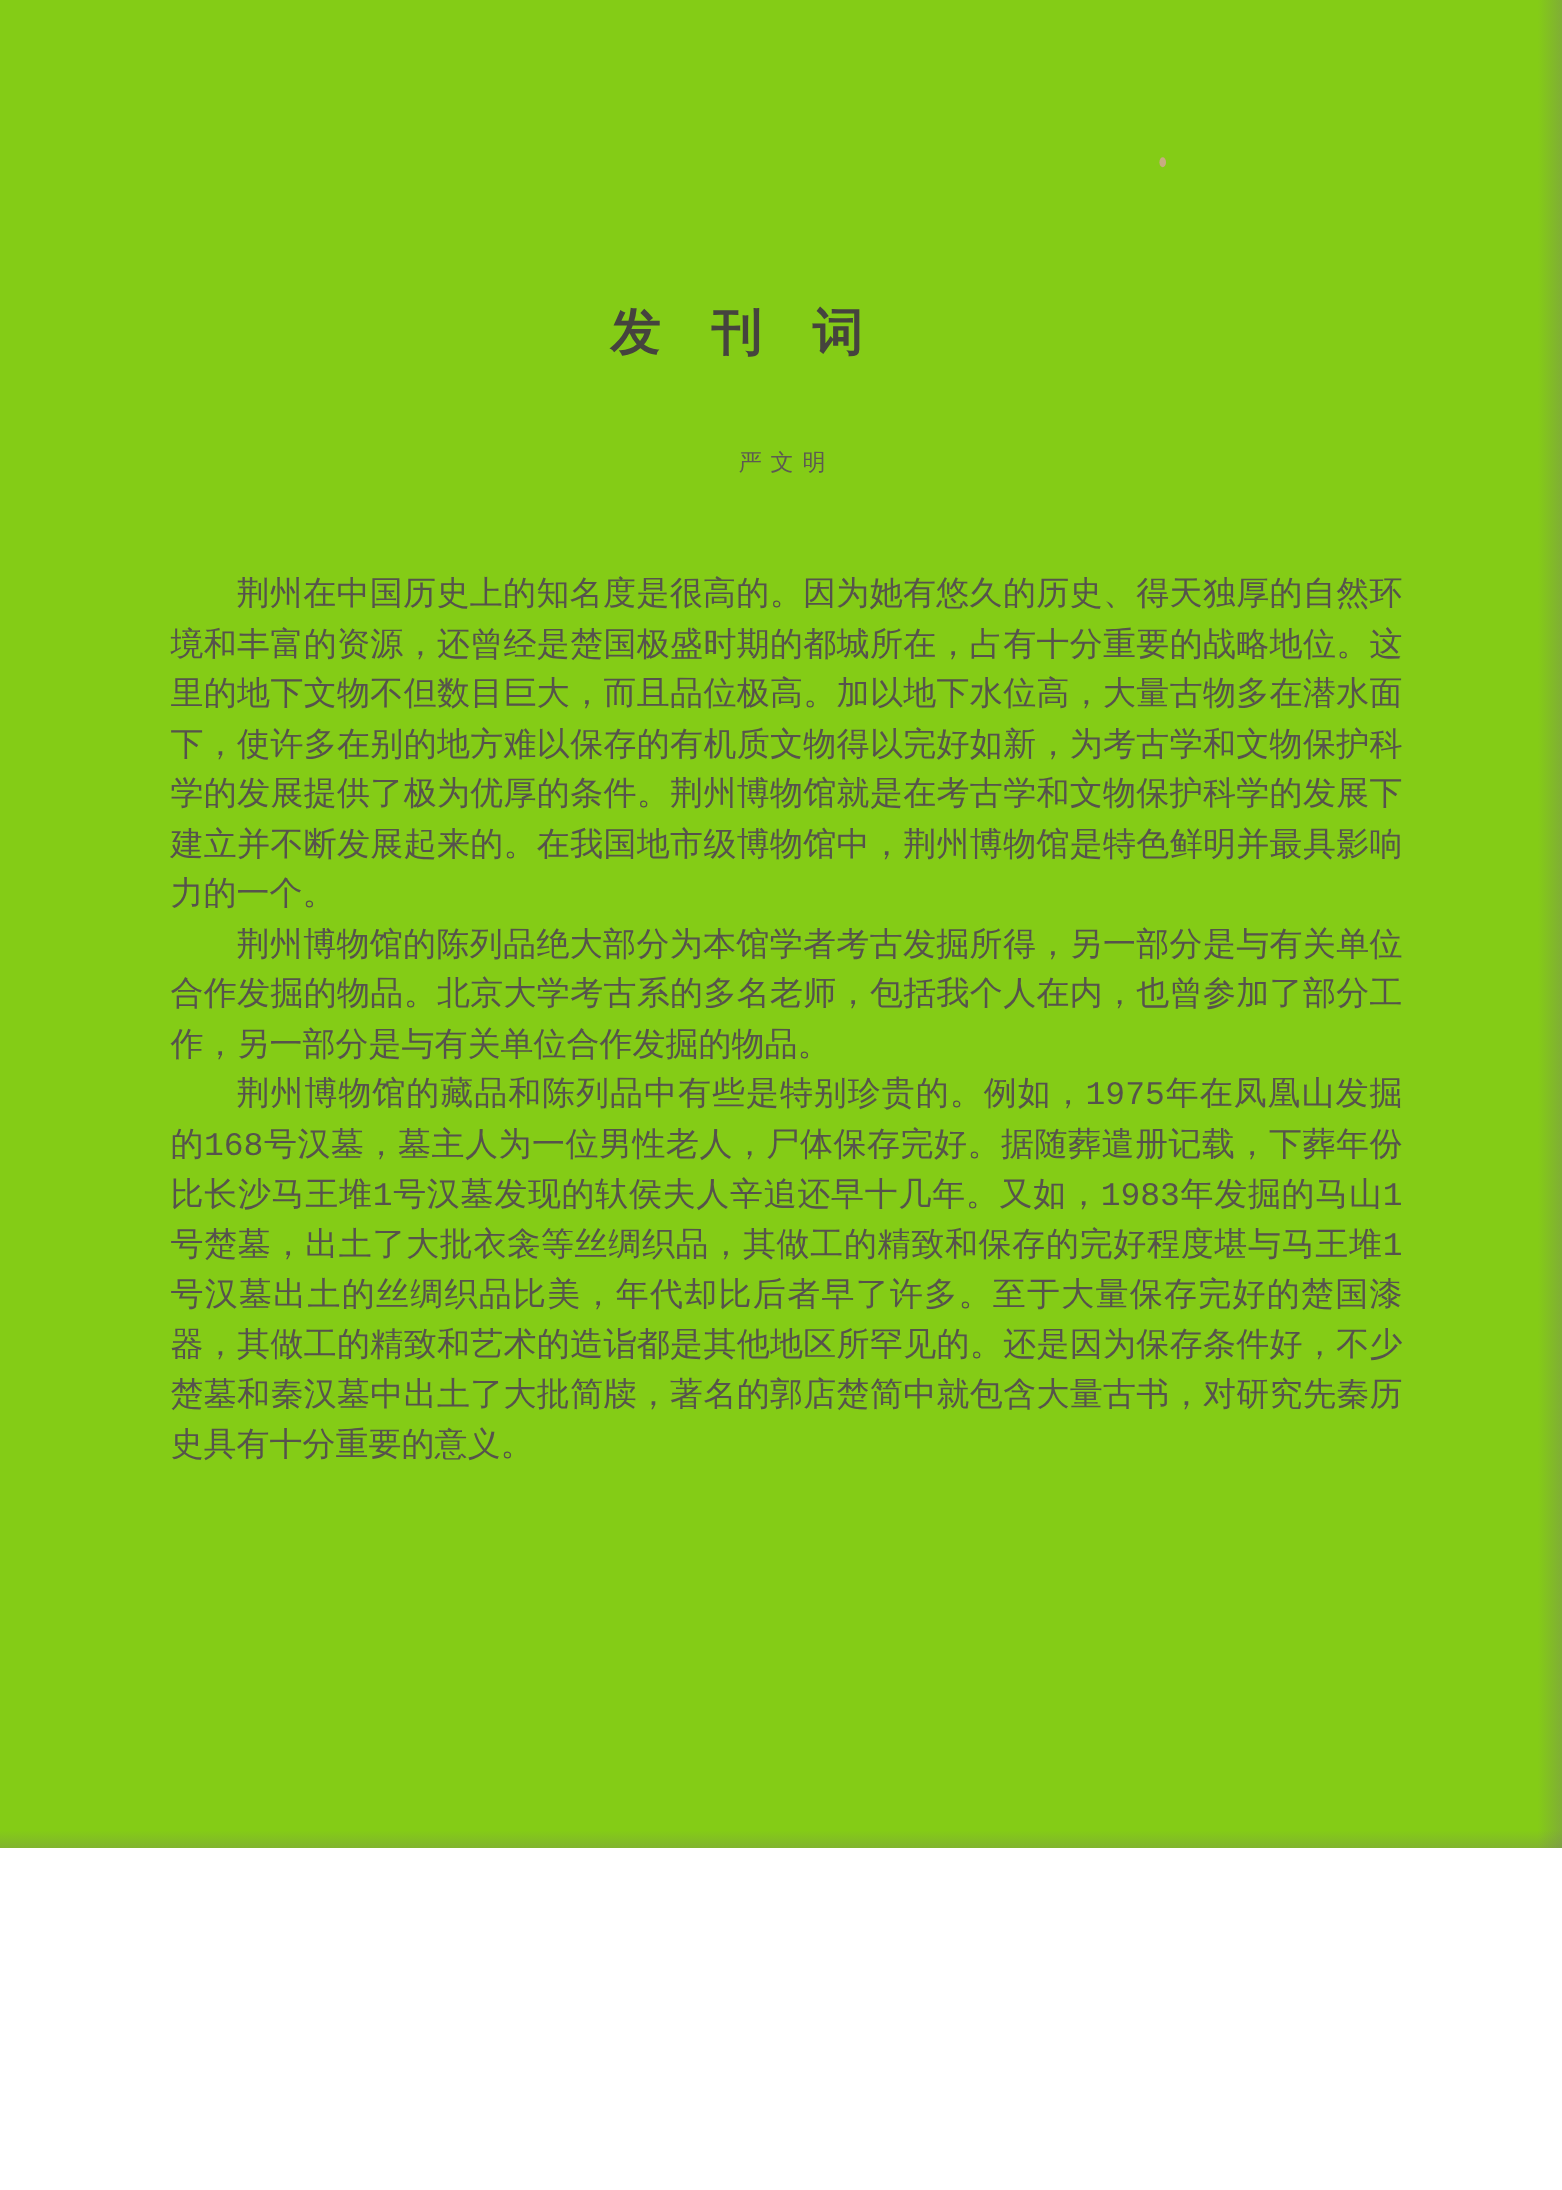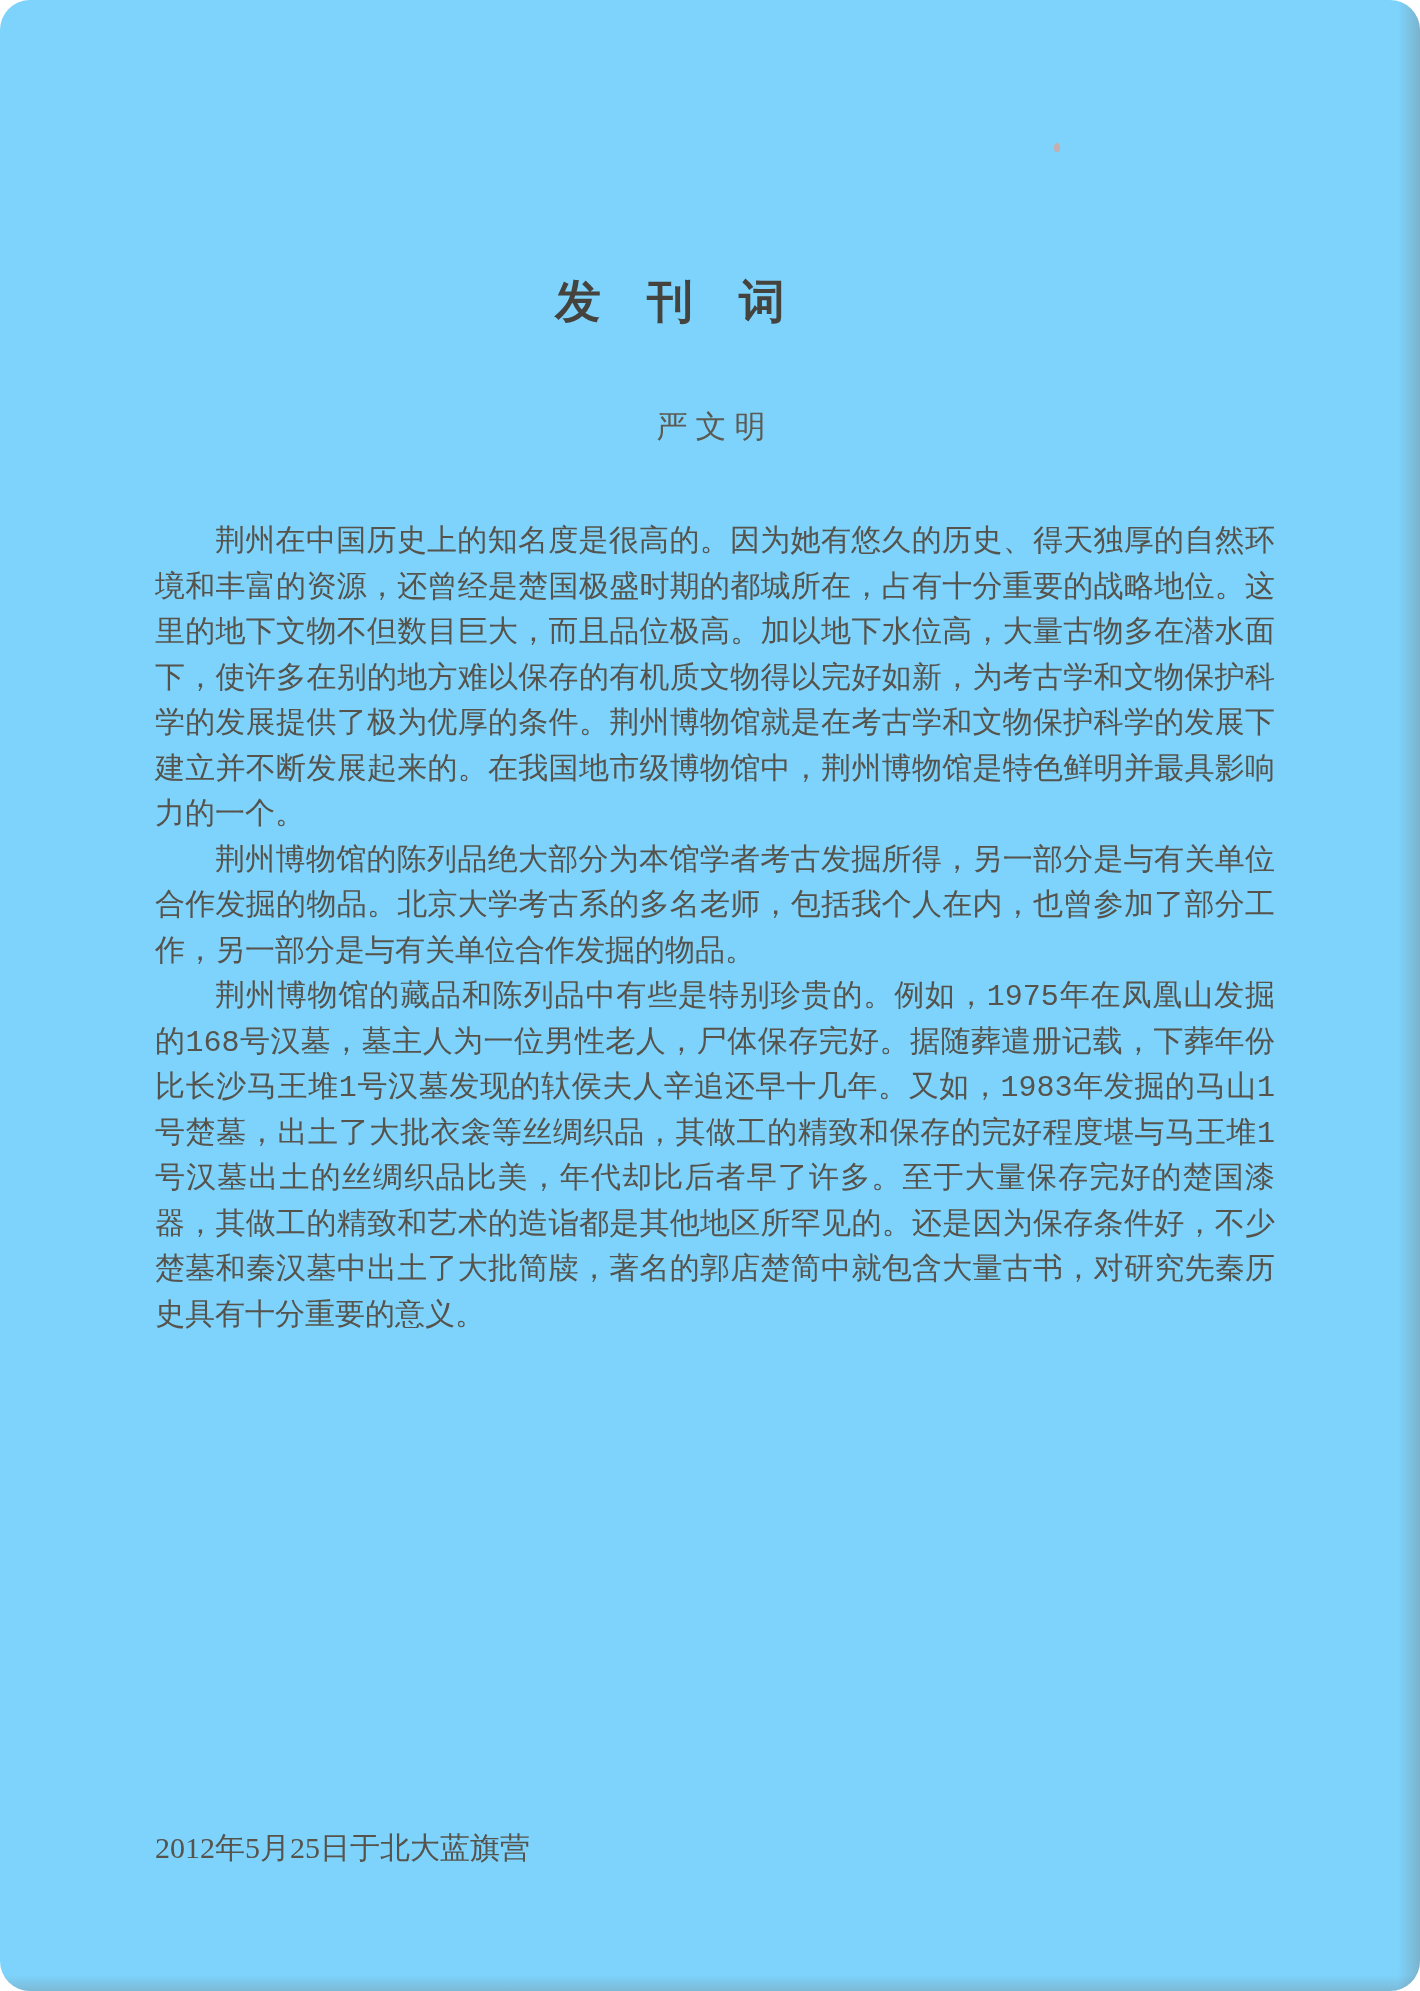--- a/index.html
+++ b/index.html
@@ -3,26 +3,25 @@
 <meta charset="utf-8">
 <style>
   html, body {
     margin: 0;
     padding: 0;
     background: #ffffff;
   }
   .page {
     position: relative;
     width: 1420px;
-    height: 1991px;
-    background: #7dd3fc;
+    height: 1680px;
+    background: #84cc16;
     overflow: hidden;
     font-family: "Liberation Serif", "DejaVu Serif", serif;
     color: #56534c;
-    border-radius: 30px;
   }
   .page-title {
     position: absolute;
     top: 274px;
     left: 155px;
     width: 1120px;
     box-sizing: border-box;
     padding-right: 90px;
     margin: 0;
     text-align: center;
@@ -30,21 +29,21 @@
     font-weight: bold;
     line-height: 1.2;
     color: #45433e;
   }
   .author {
     position: absolute;
     top: 406px;
     left: 155px;
     width: 1120px;
     text-align: center;
-    font-size: 31px;
+    font-size: 21px;
     letter-spacing: 8px;
     color: #5d5a52;
   }
   .body-text {
     position: absolute;
     top: 520px;
     left: 155px;
     width: 1120px;
     font-size: 30px;
     line-height: 45.5px;

